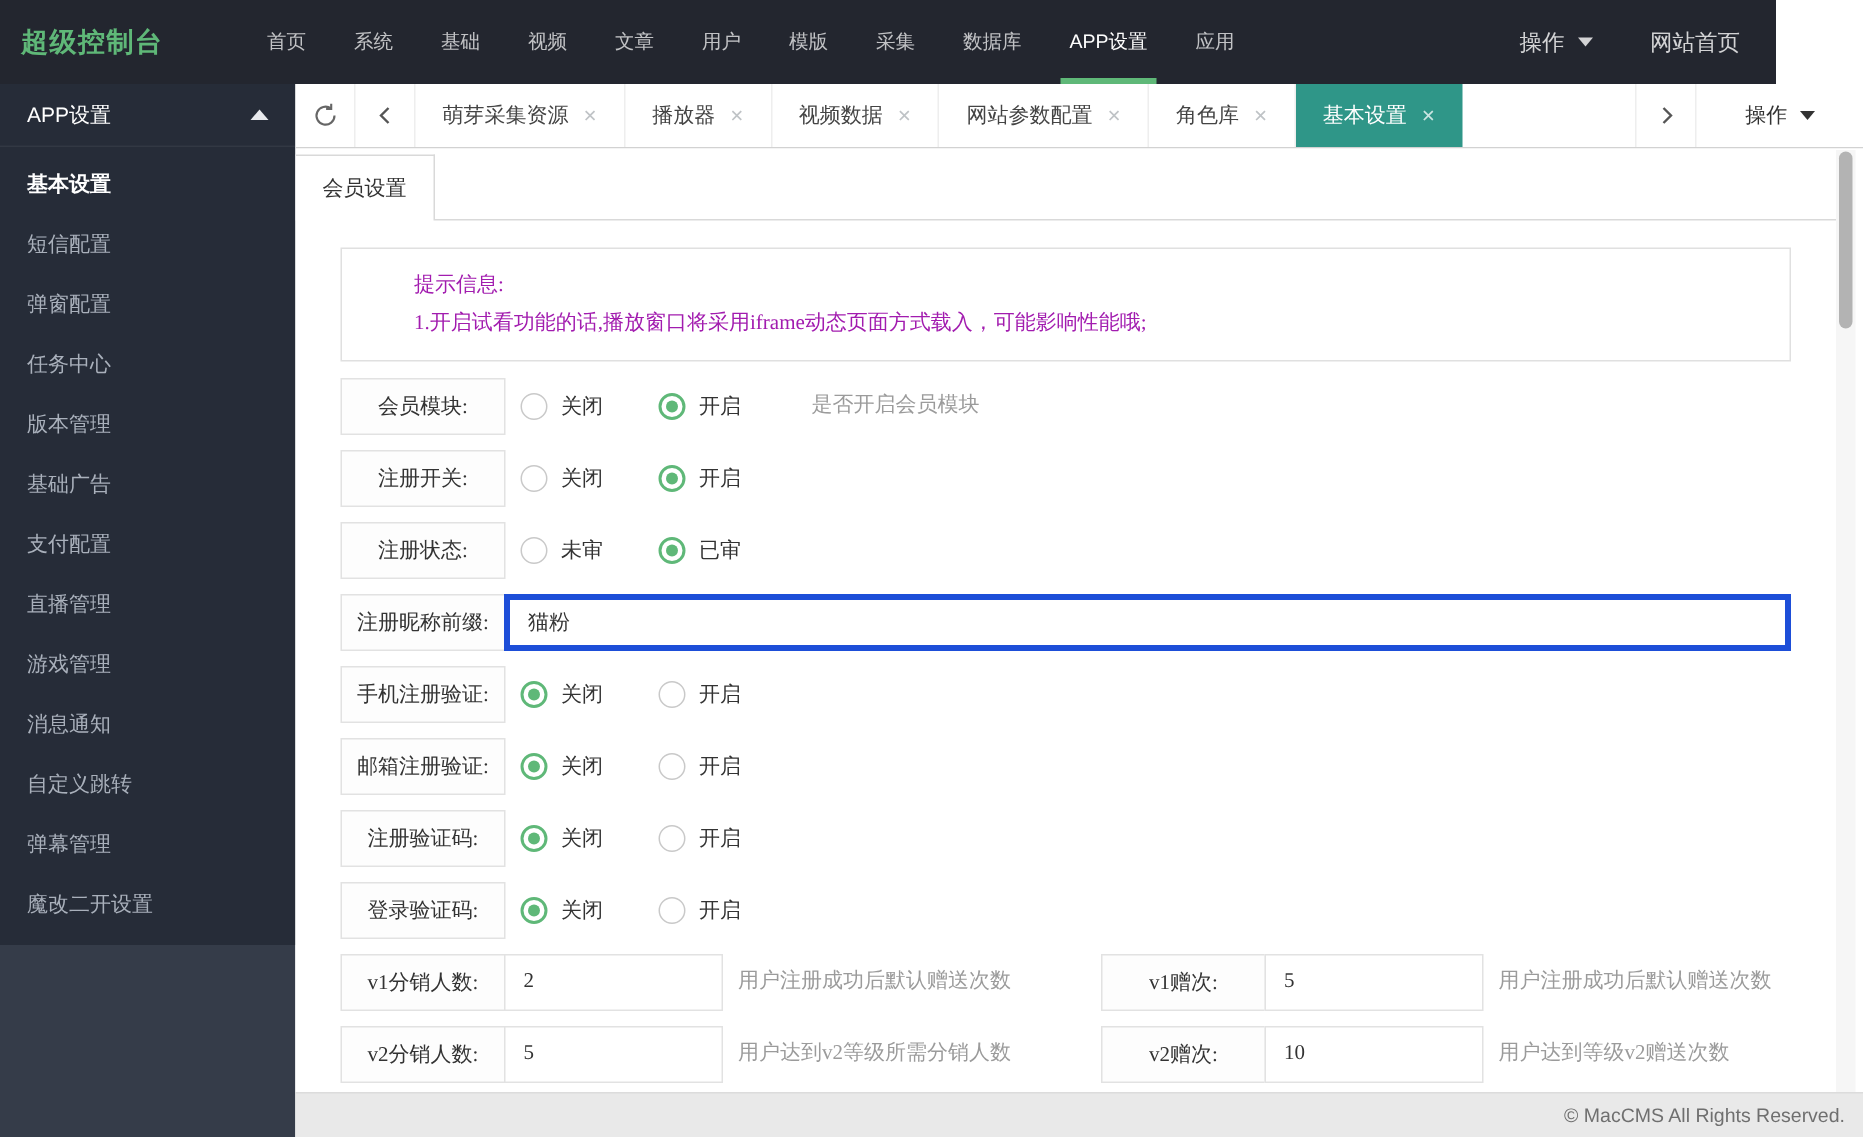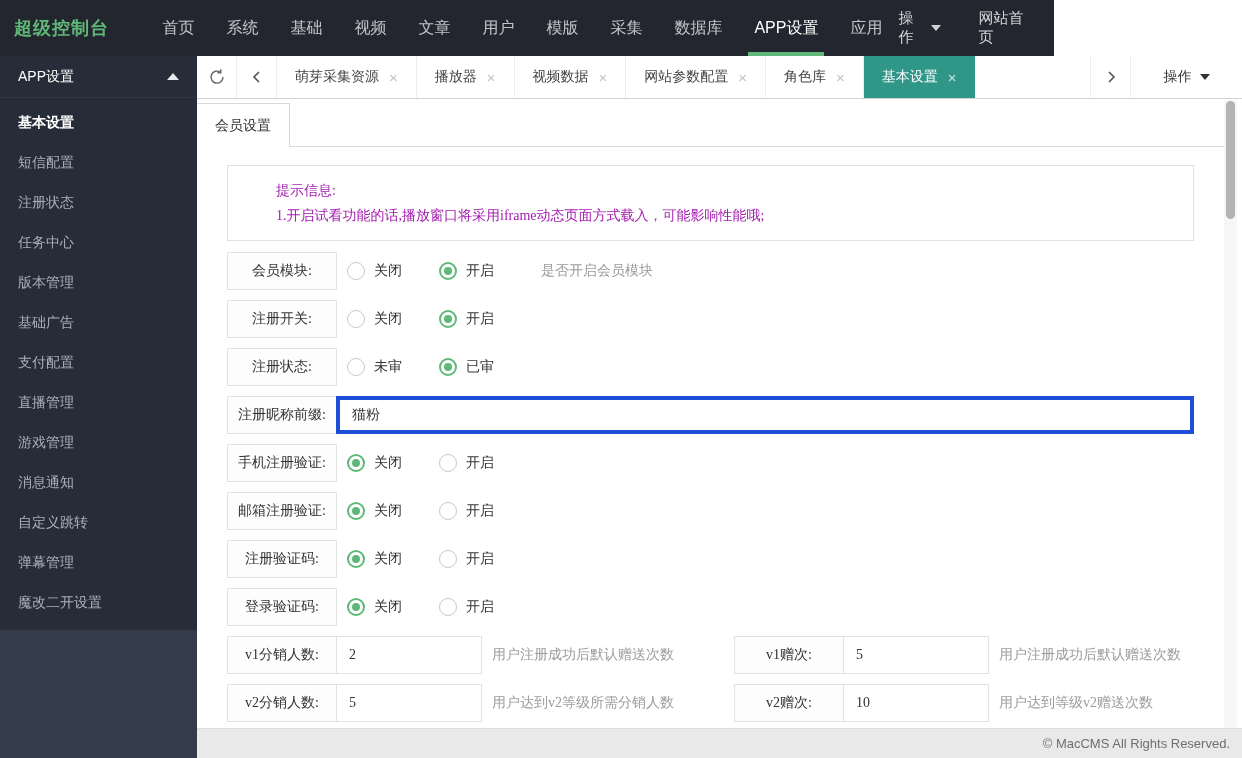--- a/index.html
+++ b/index.html
@@ -1,24 +1,24 @@
 <!DOCTYPE html>
 <html><head>
 <meta charset="utf-8">
 <style>
   * { margin:0; padding:0; box-sizing:border-box; }
   html,body { width:1242px; height:758px; overflow:hidden; }
   body { font-family:"Liberation Sans","DejaVu Sans",sans-serif; background:#fff; }
   .app { position:relative; width:1242px; height:758px; }
 
   
-  .navbar { position:absolute; top:0; left:0; width:1054px; height:56px; background:#23262F; display:flex; align-items:stretch; }
+  .navbar { position:absolute; top:0; left:0; width:1184px; height:56px; background:#23262F; display:flex; align-items:stretch; }
   .logo { width:162px; line-height:56px; padding-left:14px; font-size:18px; font-weight:bold; color:#5FB878; letter-spacing:1px; white-space:nowrap; }
   .nav-menu { display:flex; }
-  .nav-item { padding:0 16px; line-height:56px; font-size:16px; color:rgba(255,255,255,.72); position:relative; cursor:pointer; white-space:nowrap; }
+  .nav-item { padding:0 16px; line-height:56px; font-size:13px; color:rgba(255,255,255,.72); position:relative; cursor:pointer; white-space:nowrap; }
   .nav-item.active { color:#fff; }
   .nav-item.active::after { content:""; position:absolute; left:10px; right:10px; bottom:0; height:4px; background:#5FB878; }
   .nav-right { margin-left:auto; display:flex; align-items:center; padding-right:24px; }
   .nav-action { display:flex; align-items:center; color:rgba(255,255,255,.8); font-size:15px; margin-right:38px; cursor:pointer; }
   .caret-down-w { width:0; height:0; border-left:5px solid transparent; border-right:5px solid transparent; border-top:6px solid rgba(255,255,255,.8); margin-left:9px; }
   .nav-home { color:rgba(255,255,255,.8); font-size:15px; cursor:pointer; }
 
   
   .sidebar { position:absolute; top:56px; left:0; bottom:0; width:197px; background:#353C49; }
   .menu-panel { background:#262C38; padding-bottom:8px; }
@@ -109,21 +109,21 @@
 
   <aside class="sidebar">
     <div class="menu-panel">
       <div class="side-header">
         <span>APP设置</span>
         <span class="caret-up-w"></span>
       </div>
       <div class="menu-list">
         <div class="menu-item active">基本设置</div>
         <div class="menu-item">短信配置</div>
-        <div class="menu-item">注册状态</div>
+        <div class="menu-item">弹窗配置</div>
         <div class="menu-item">任务中心</div>
         <div class="menu-item">版本管理</div>
         <div class="menu-item">基础广告</div>
         <div class="menu-item">支付配置</div>
         <div class="menu-item">直播管理</div>
         <div class="menu-item">游戏管理</div>
         <div class="menu-item">消息通知</div>
         <div class="menu-item">自定义跳转</div>
         <div class="menu-item">弹幕管理</div>
         <div class="menu-item">魔改二开设置</div>

